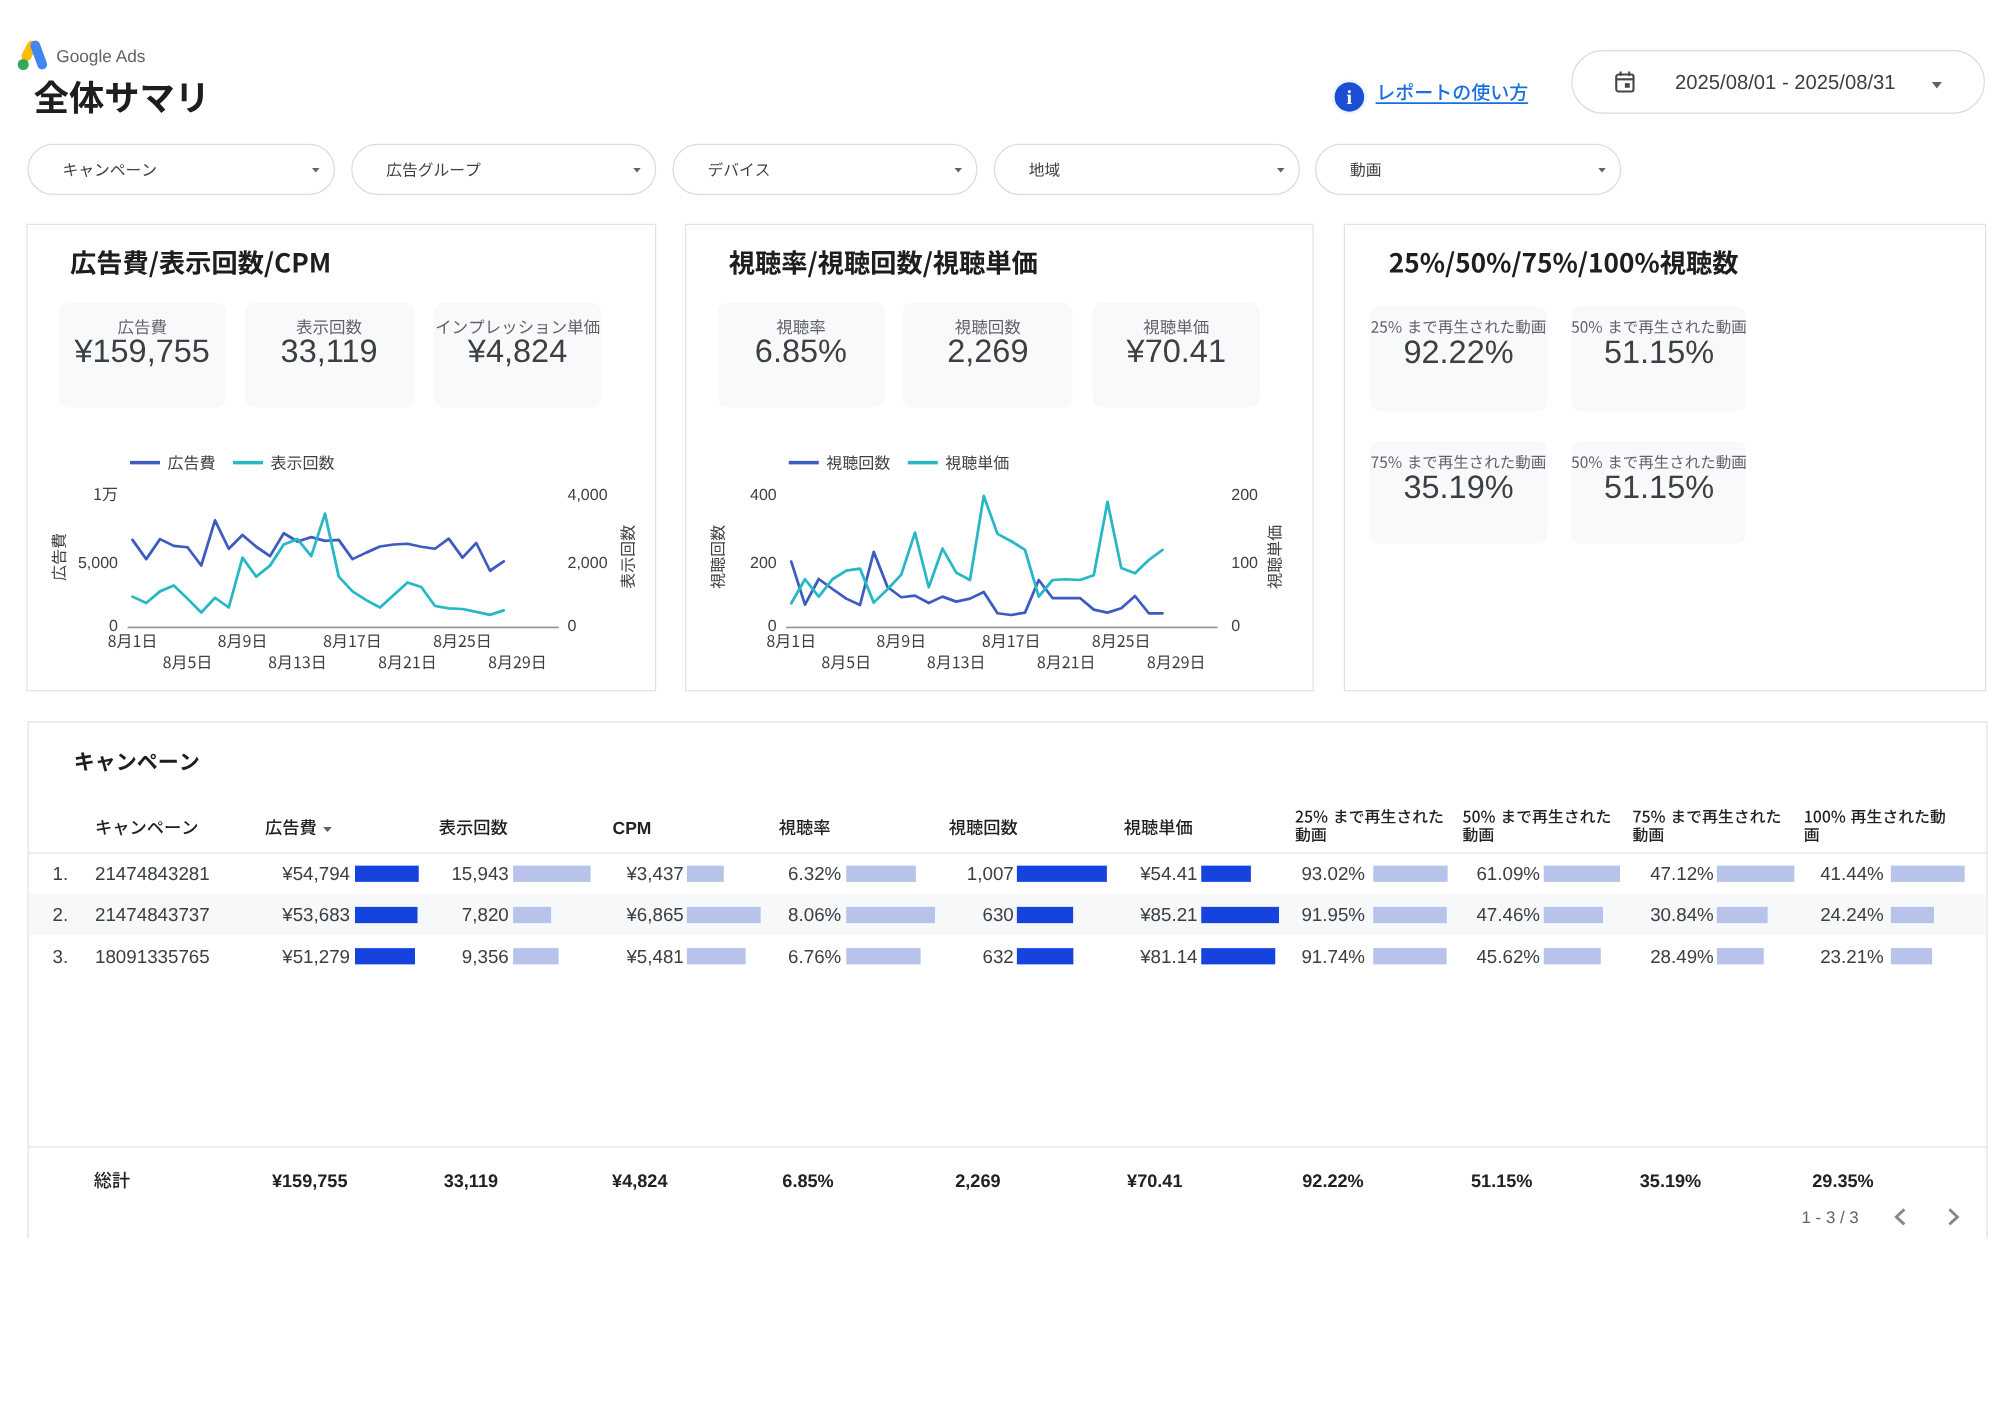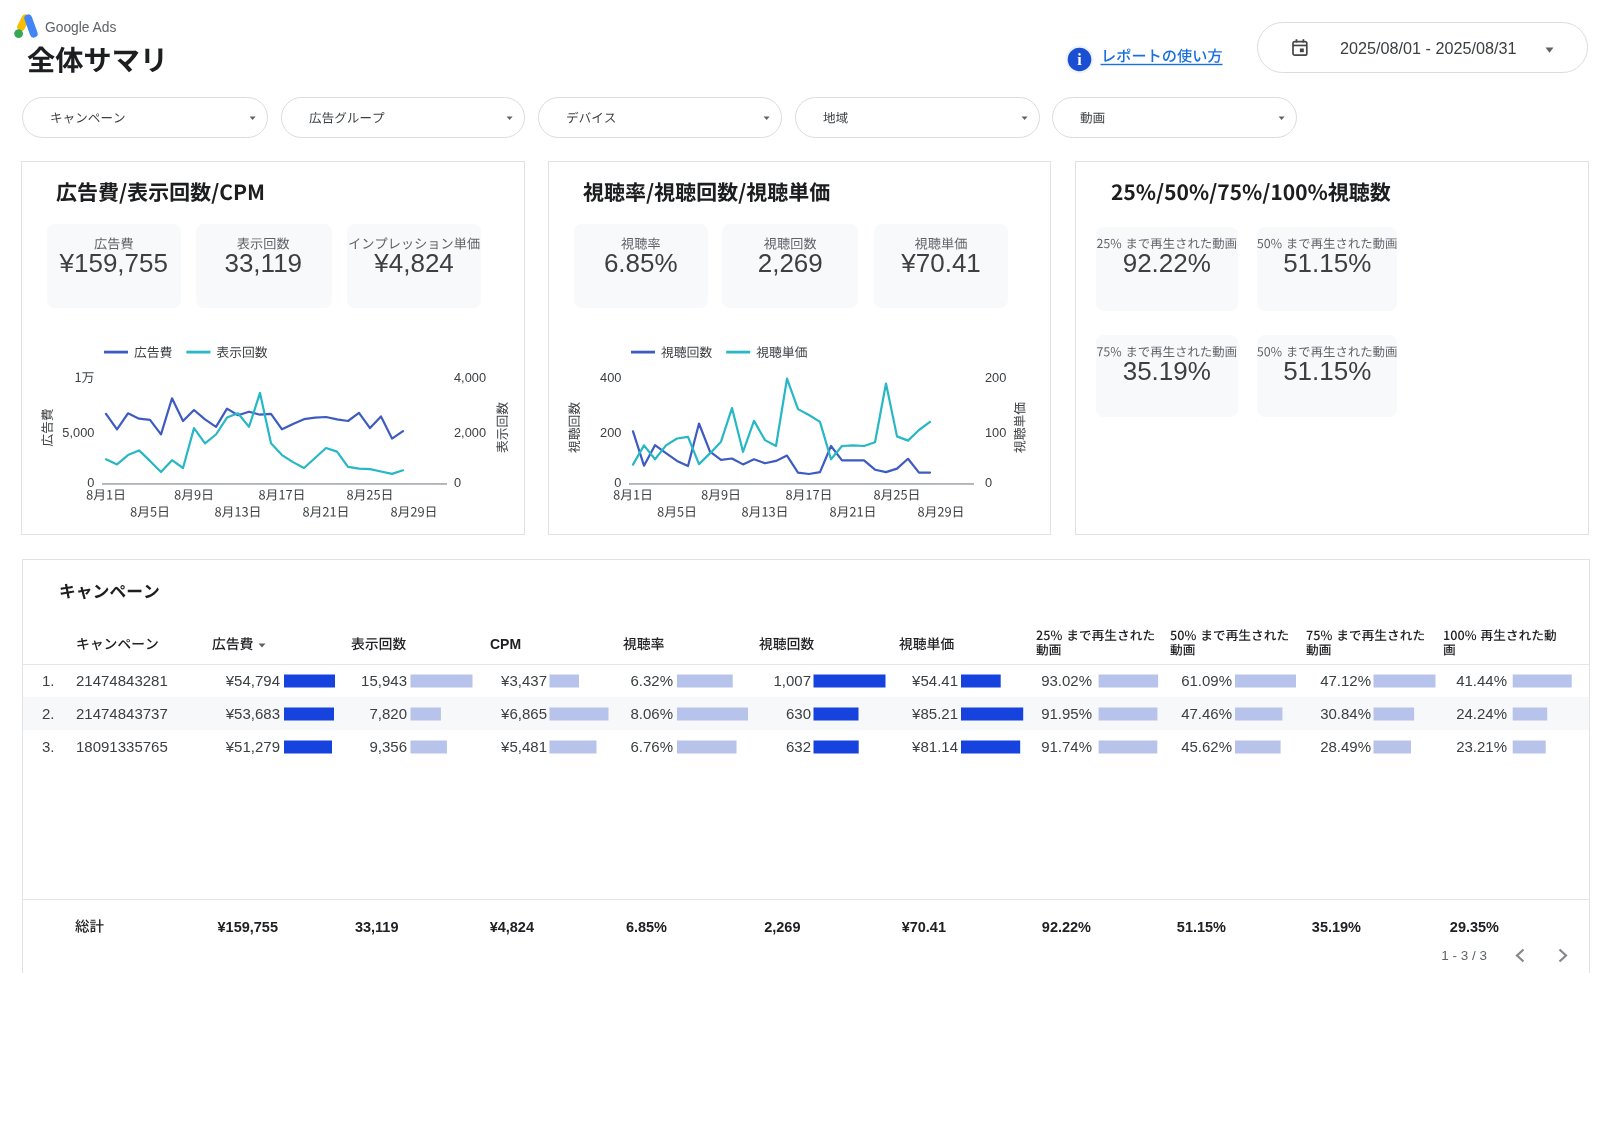--- a/index.html
+++ b/index.html
@@ -1,15 +1,15 @@
 <!DOCTYPE html>
 <html><head><meta charset="utf-8"><style>
 * { margin:0; padding:0; box-sizing:border-box; }
 html,body { width:1612px; height:1139px; background:#fff; font-family:"Liberation Sans",sans-serif; }
-#page { position:relative; width:1612px; height:973px; overflow:hidden; }
+#page { position:relative; width:1612px; height:973px; overflow:hidden;margin-top:18px; }
 </style></head>
 <body>
 <div id="page">
 <div style="position:absolute;left:1257px;top:22px;width:331px;height:51px;border:1px solid #dadce0;border-radius:26px;background:#fff;"></div>
     <div style="position:absolute;left:22px;top:97px;width:246px;height:41px;border:1px solid #dadce0;border-radius:22px;background:#fff;"></div>
     <div style="position:absolute;left:281px;top:97px;width:244px;height:41px;border:1px solid #dadce0;border-radius:22px;background:#fff;"></div>
     <div style="position:absolute;left:538px;top:97px;width:244px;height:41px;border:1px solid #dadce0;border-radius:22px;background:#fff;"></div>
     <div style="position:absolute;left:795px;top:97px;width:245px;height:41px;border:1px solid #dadce0;border-radius:22px;background:#fff;"></div>
     <div style="position:absolute;left:1052px;top:97px;width:245px;height:41px;border:1px solid #dadce0;border-radius:22px;background:#fff;"></div>
     <div style="position:absolute;left:21px;top:161px;width:504px;height:374px;border:1px solid #e0e2e5;background:#fff;"></div>

